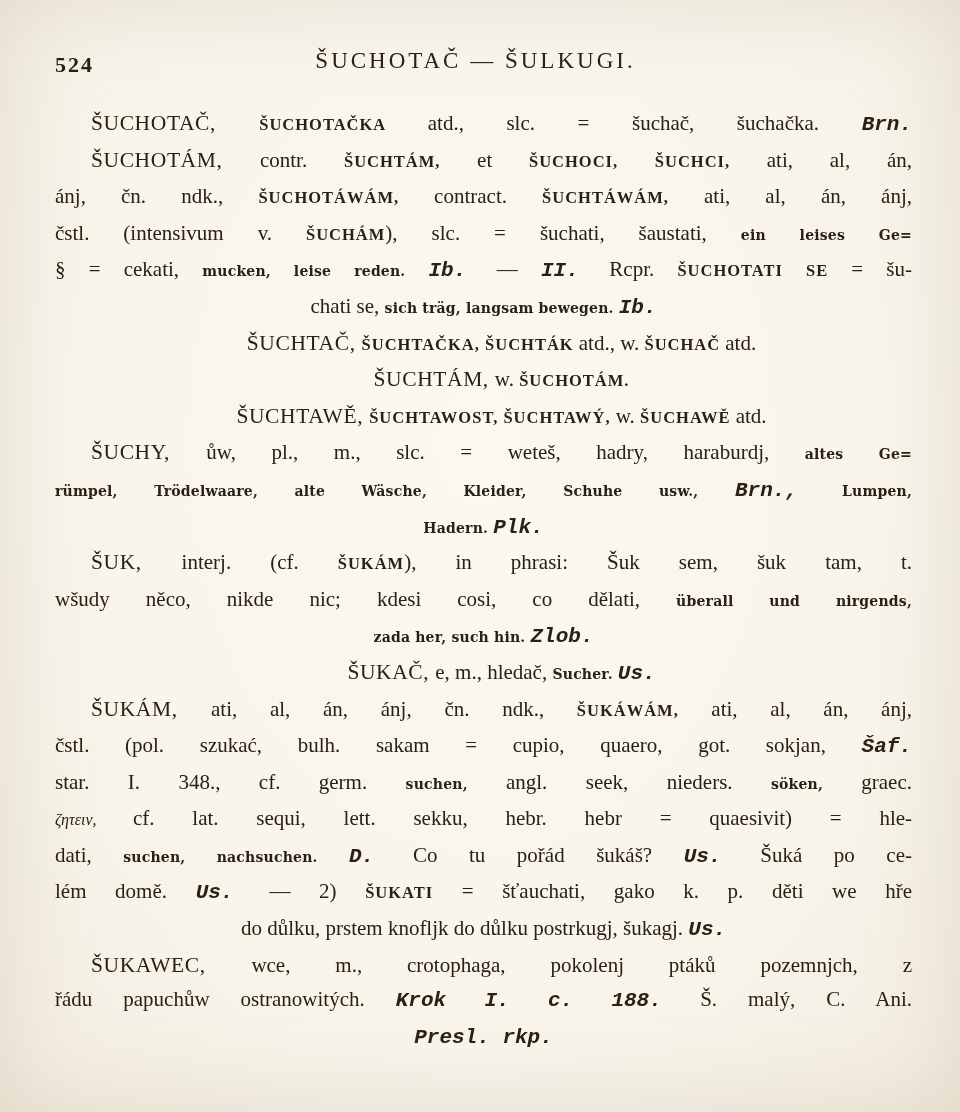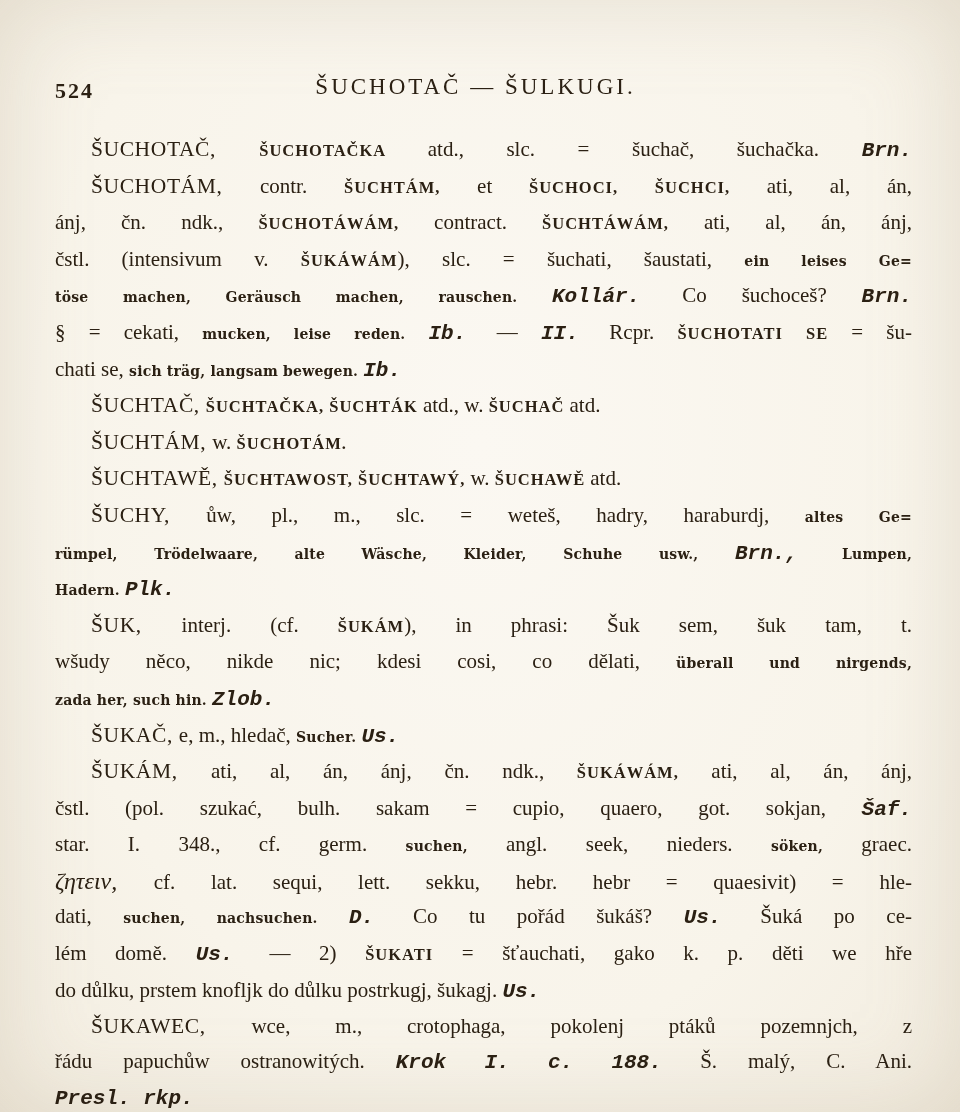--- a/index.html
+++ b/index.html
@@ -9,72 +9,71 @@
   }
   html,body{margin:0;padding:0;}
   body{
     width:960px;height:1112px;overflow:hidden;
     background:var(--paper);
     font-family:"Liberation Serif","DejaVu Serif",serif;
   }
   .page{
     position:relative;box-sizing:border-box;
     width:960px;height:1112px;
-    padding:74px 48px 0 55px;
+    padding:48px 48px 0 55px;
     color:var(--ink);
     background:radial-gradient(ellipse at 50% 40%, #fbf8f2 0%, var(--paper) 65%, #f2ecdf 100%);
     box-shadow:inset 0 0 90px rgba(180,165,140,0.28);
   }
   header.page-header{position:relative;height:40px;margin-bottom:18px;}
   .pagenum{
     position:absolute;left:0;top:4px;
     font-size:22px;font-weight:700;letter-spacing:2px;
   }
   .running{
     display:block;text-align:center;
     font-size:23px;font-weight:400;letter-spacing:3px;
     transform:translateX(-8px);
   }
   main.page-body{width:857px;}
   .line{
     font-size:21px;line-height:34.6px;
-    text-align:left;
+    text-align:center;
   }
   .line.just{
     text-align:justify;
     text-align-last:justify;
     text-justify:inter-word;
   }
   .line.first{padding-left:36px;}
   
   .hw{font-weight:400;font-size:21.5px;letter-spacing:0.6px;}
   .sc{font-weight:700;font-size:16.5px;letter-spacing:1px;}
   .it{}
   .bi{font-style:italic;font-weight:700;font-family:Liberation Mono, monospace;}
   .fr{font-weight:700;font-family:"DejaVu Serif",serif;font-size:14px;letter-spacing:0.2px;}
-  .gr{font-style:italic;font-size:24px;}
+  .gr{font-style:italic;font-size:16px;}
   .ro{}
 </style>
 </head>
 <body>
 
 <div class="page">
   <header class="page-header">
     <span class="pagenum">524</span>
     <span class="running">ŠUCHOTAČ — ŠULKUGI.</span>
   </header>
   <main class="page-body">
       <div class="entry">
         <div class="line just first"><span class="hw">ŠUCHOTAČ, </span><span class="sc">ŠUCHOTAČKA </span><span class="it">atd., slc. </span><span class="ro">= </span><span class="it">šuchač, šuchačka. </span><span class="bi">Brn.</span></div>
       </div>
       <div class="entry">
         <div class="line just first"><span class="hw">ŠUCHOTÁM, </span><span class="it">contr. </span><span class="sc">ŠUCHTÁM, </span><span class="it">et </span><span class="sc">ŠUCHOCI, ŠUCHCI, </span><span class="ro">ati, al, án,</span></div>
         <div class="line just"><span class="ro">ánj, </span><span class="it">čn. ndk., </span><span class="sc">ŠUCHOTÁWÁM, </span><span class="it">contract. </span><span class="sc">ŠUCHTÁWÁM, </span><span class="ro">ati, al, án, ánj,</span></div>
-        <div class="line just"><span class="it">čstl. (intensivum v. </span><span class="sc">ŠUKÁWÁM</span><span class="it">), slc. </span><span class="ro">= </span><span class="it">šuchati, šaustati, </span><span class="fr">ein leises Ge=</span></div>
-        <div class="line just"><span class="fr">töse machen, Geräusch machen, rauschen. </span><span class="bi">Kollár. </span><span class="ro">Co šuchoceš? </span><span class="bi">Brn.</span></div>
+        <div class="line just"><span class="it">čstl. (intensivum v. </span><span class="sc">ŠUCHÁM</span><span class="it">), slc. </span><span class="ro">= </span><span class="it">šuchati, šaustati, </span><span class="fr">ein leises Ge=</span></div>
         <div class="line just"><span class="ro">§ = </span><span class="it">cekati, </span><span class="fr">mucken, leise reden. </span><span class="bi">Ib. </span><span class="ro">— </span><span class="bi">II. </span><span class="ro">Rcpr. </span><span class="sc">ŠUCHOTATI SE </span><span class="ro">= </span><span class="it">šu-</span></div>
         <div class="line"><span class="it">chati se, </span><span class="fr">sich träg, langsam bewegen. </span><span class="bi">Ib.</span></div>
       </div>
       <div class="entry">
         <div class="line first"><span class="hw">ŠUCHTAČ, </span><span class="sc">ŠUCHTAČKA, ŠUCHTÁK </span><span class="it">atd., w. </span><span class="sc">ŠUCHAČ </span><span class="it">atd.</span></div>
       </div>
       <div class="entry">
         <div class="line first"><span class="hw">ŠUCHTÁM, </span><span class="it">w. </span><span class="sc">ŠUCHOTÁM.</span></div>
       </div>
       <div class="entry">

